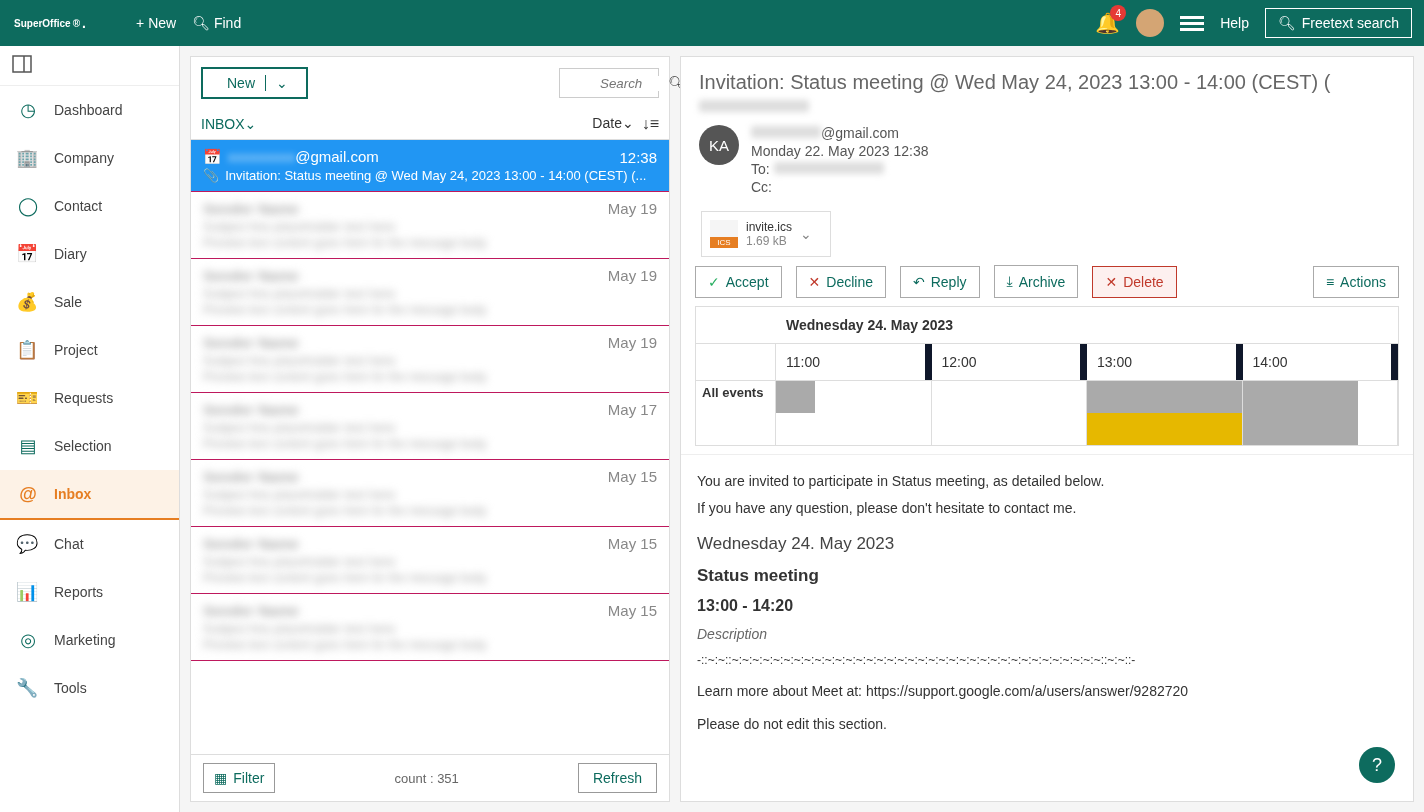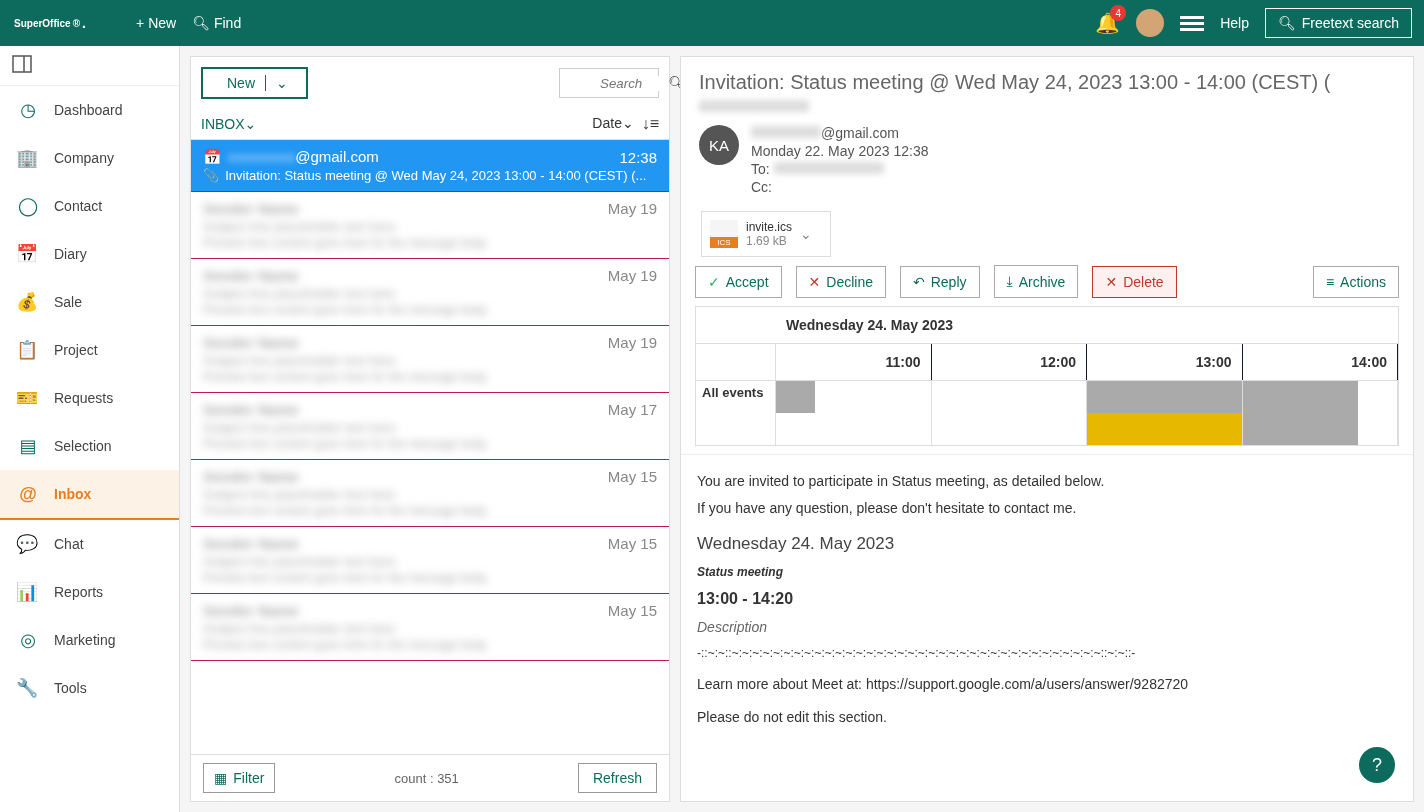--- a/index.html
+++ b/index.html
@@ -50,30 +50,30 @@
 .attachment-box { border: 1px solid #ddd; padding: 8px; display: flex; align-items: center; gap: 8px; width: 130px; margin-left: 6px; }
 .ics-icon { width: 28px; height: 28px; background: linear-gradient(#f5f5f5 60%, #e67e22 60%); font-size: 8px; color:#fff; display:flex; align-items:flex-end; justify-content:center; padding-bottom:1px;}
 .action-buttons { padding: 8px 14px; display: flex; gap: 14px; align-items: center; }
 .action-btn { border: 1px solid #aaa; padding: 7px 12px; color: #0d6b5e; cursor: pointer; display: flex; align-items: center; gap: 6px; font-size: 14px; }
 .action-btn.danger { border-color: #c0392b; color: #c0392b; background: #fdf0ef; }
 .action-btn.right { margin-left: auto; }
 .calendar-view { border: 1px solid #ddd; margin: 0 14px; }
 .cal-date { padding: 10px; border-bottom: 1px solid #ddd; font-weight: 600; padding-left: 90px; }
 .cal-header { display: flex; border-bottom: 1px solid #ddd; }
 .cal-label { width: 80px; border-right: 1px solid #ddd; }
-.cal-hour { flex: 1; padding: 10px; border-right: 1px solid #0f172a; font-weight: 700; text-align: right; }
+.cal-hour { flex: 1; padding: 10px; border-right: 7px solid #0f172a; font-weight: 400; }
 .cal-row { display: flex; height: 32px; }
 .cal-row-label { width: 80px; padding: 4px 6px; border-right: 1px solid #ddd; font-weight: 600; font-size: 13px; }
 .cal-cell { flex: 1; border-right: 1px solid #ddd; position: relative; }
 .cal-block-gray { background: #aaa; height: 100%; }
 .cal-block-gold { background: #e6b800; height: 100%; }
 .message-body { padding: 16px; border-top: 1px solid #eee; flex: 1; overflow-y: auto; font-size: 14px; line-height: 1.5; margin-top: 8px; }
 .message-body p { margin-bottom: 6px; }
 .msg-title { font-size: 17px; color: #444; margin-top: 12px; }
-.msg-subject { font-size: 12px; font-weight: 700; font-style: italic; }
+.msg-subject { font-size: 17px; font-weight: 700; }
 .msg-time { font-size: 16px; font-weight: 700; margin-bottom: 10px; }
 .msg-desc-label { font-style: italic; color: #666; margin-top: 6px; }
 .help-bubble { position: absolute; right: 18px; bottom: 18px; width: 36px; height: 36px; border-radius: 50%; background: #0d6b5e; color: #fff; display: flex; align-items: center; justify-content: center; font-size: 18px; cursor: pointer; }
 .blur { filter: blur(4px); color: #aaa; }
 .blur-light { filter: blur(3px); color: #ccc; background: #ddd; display: inline-block; height: 12px; border-radius: 2px; }
 </style>
 </head>
 <body>
 
 <div class="topbar">

